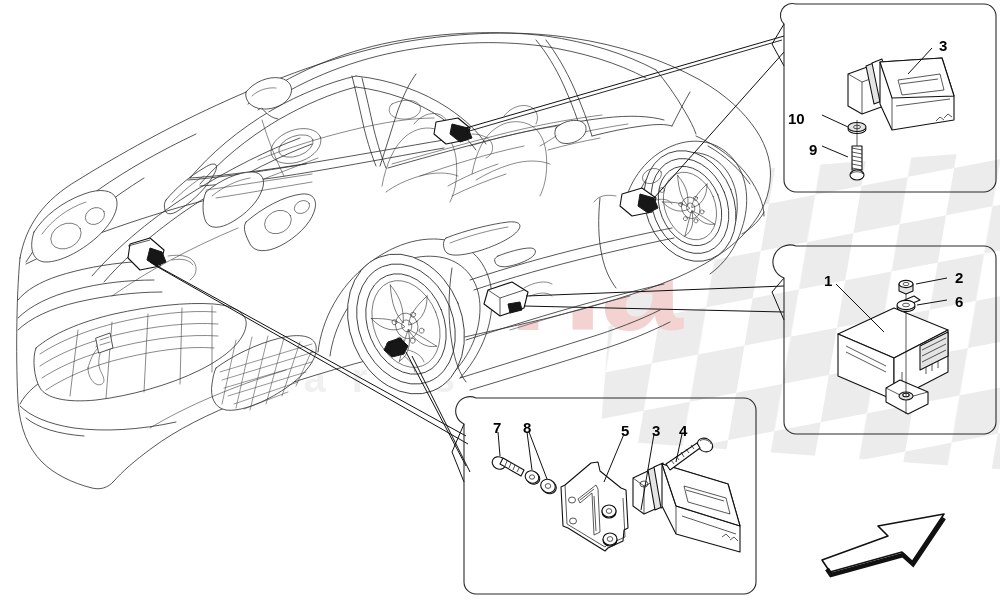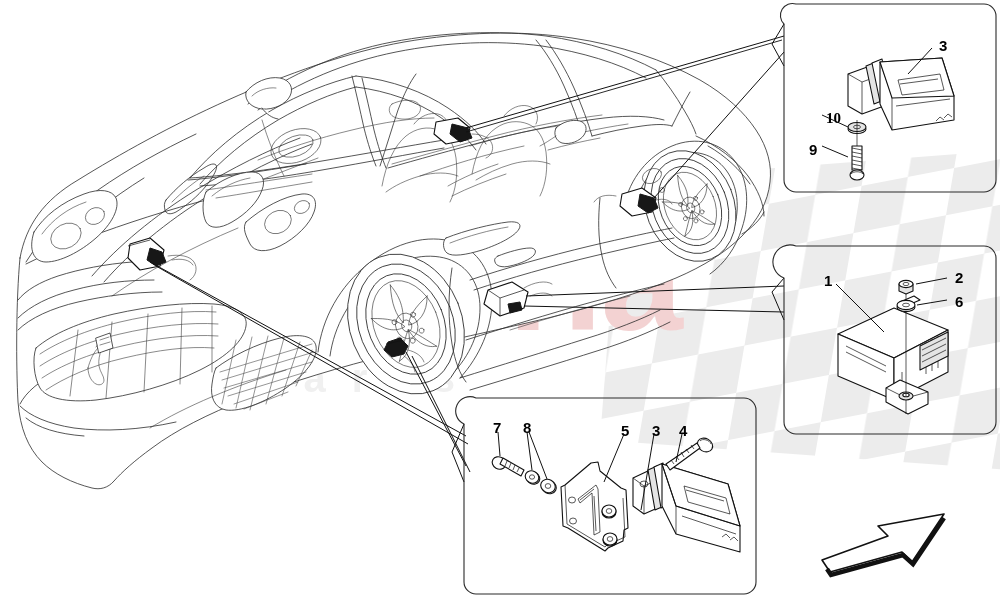--- a/index.html
+++ b/index.html
@@ -561,20 +561,20 @@
       <path d="M944,518 L913,564 L903,555 L831,575 L827,569" fill="none" stroke="#111" stroke-width="4.5" stroke-linecap="butt"></path>
     </g>
 
   </svg>
 
   <span class="lbl" style="left:824px;top:273px;">1</span>
   <span class="lbl" style="left:955px;top:270px;">2</span>
   <span class="lbl" style="left:939px;top:38px;">3</span>
   <span class="lbl" style="left:955px;top:294px;">6</span>
   <span class="lbl" style="left:809px;top:142px;">9</span>
-  <span class="lbl" style="left:826px;top:111px;font-family:Liberation Serif, serif;">10</span>
+  <span class="lbl" style="left:788px;top:111px;">10</span>
   <span class="lbl" style="left:493px;top:420px;">7</span>
   <span class="lbl" style="left:523px;top:420px;">8</span>
   <span class="lbl" style="left:621px;top:423px;">5</span>
   <span class="lbl" style="left:652px;top:423px;">3</span>
   <span class="lbl" style="left:679px;top:423px;">4</span>
 
 </div>
 
 </body></html>

